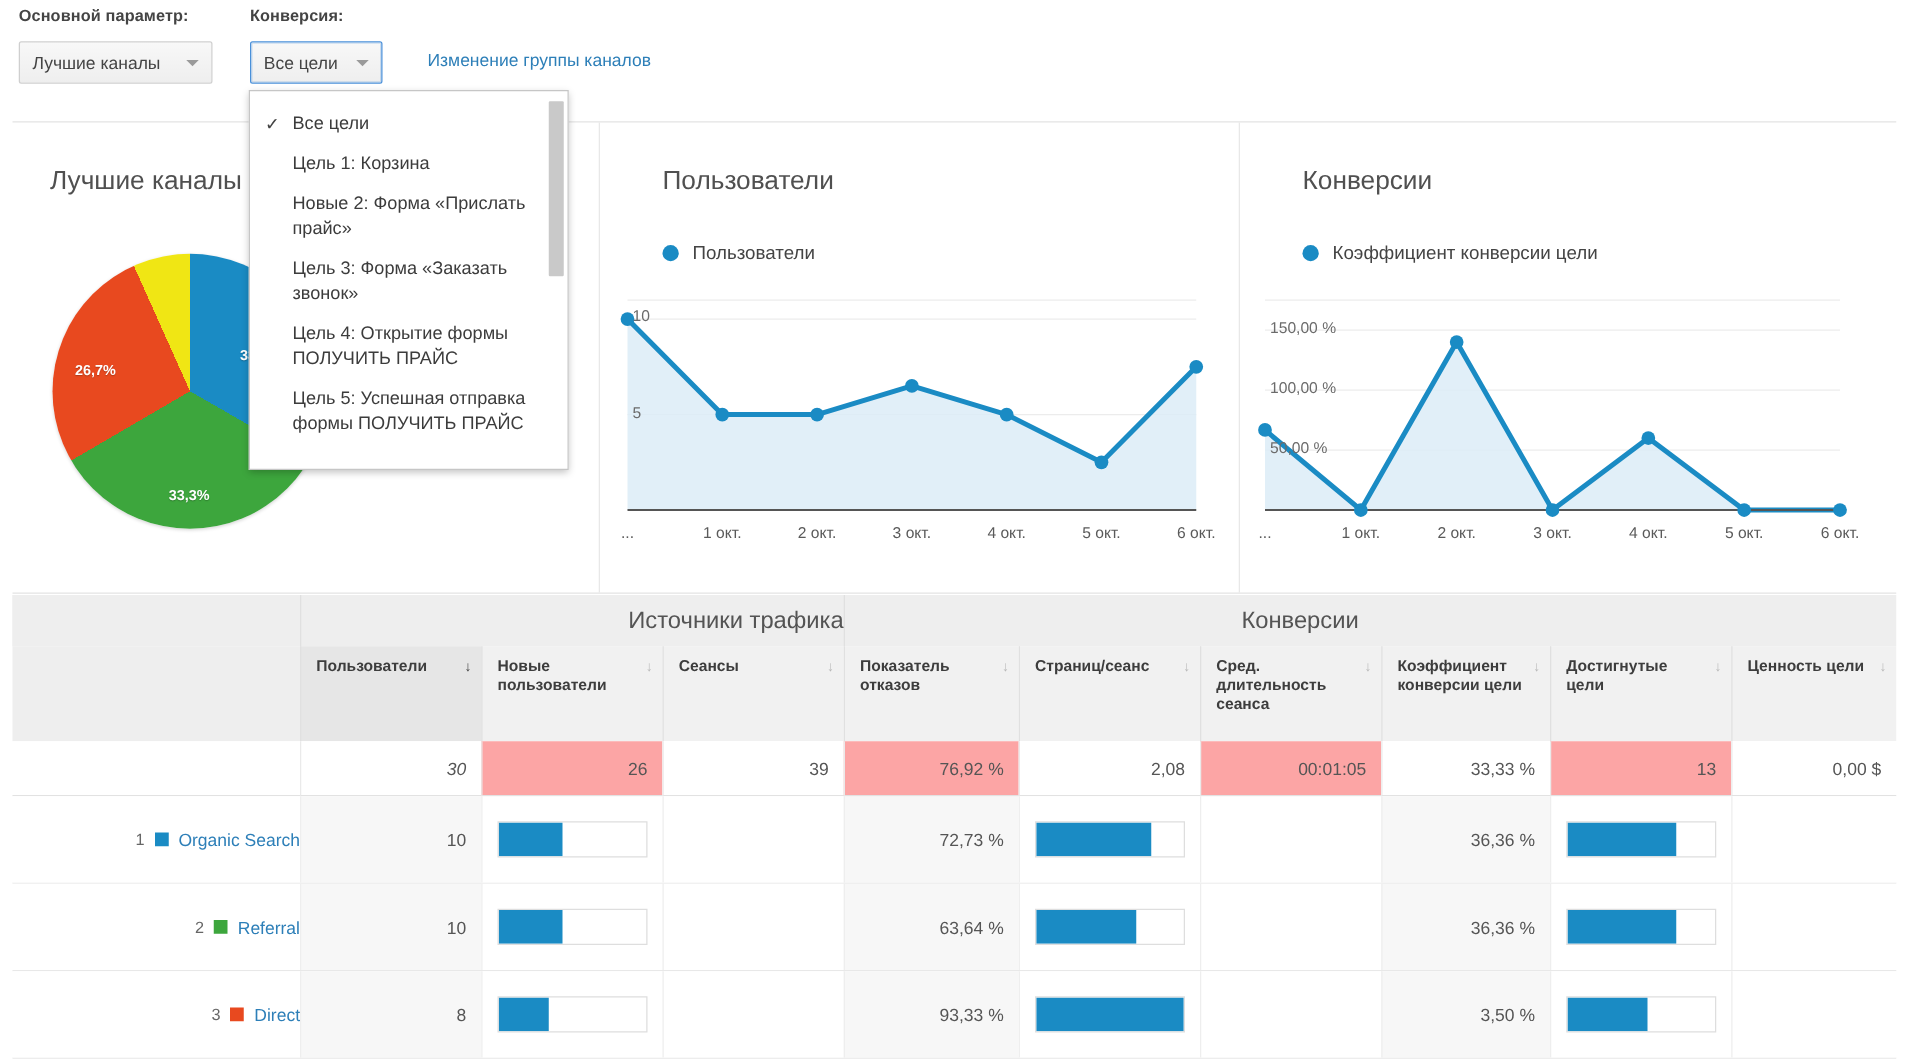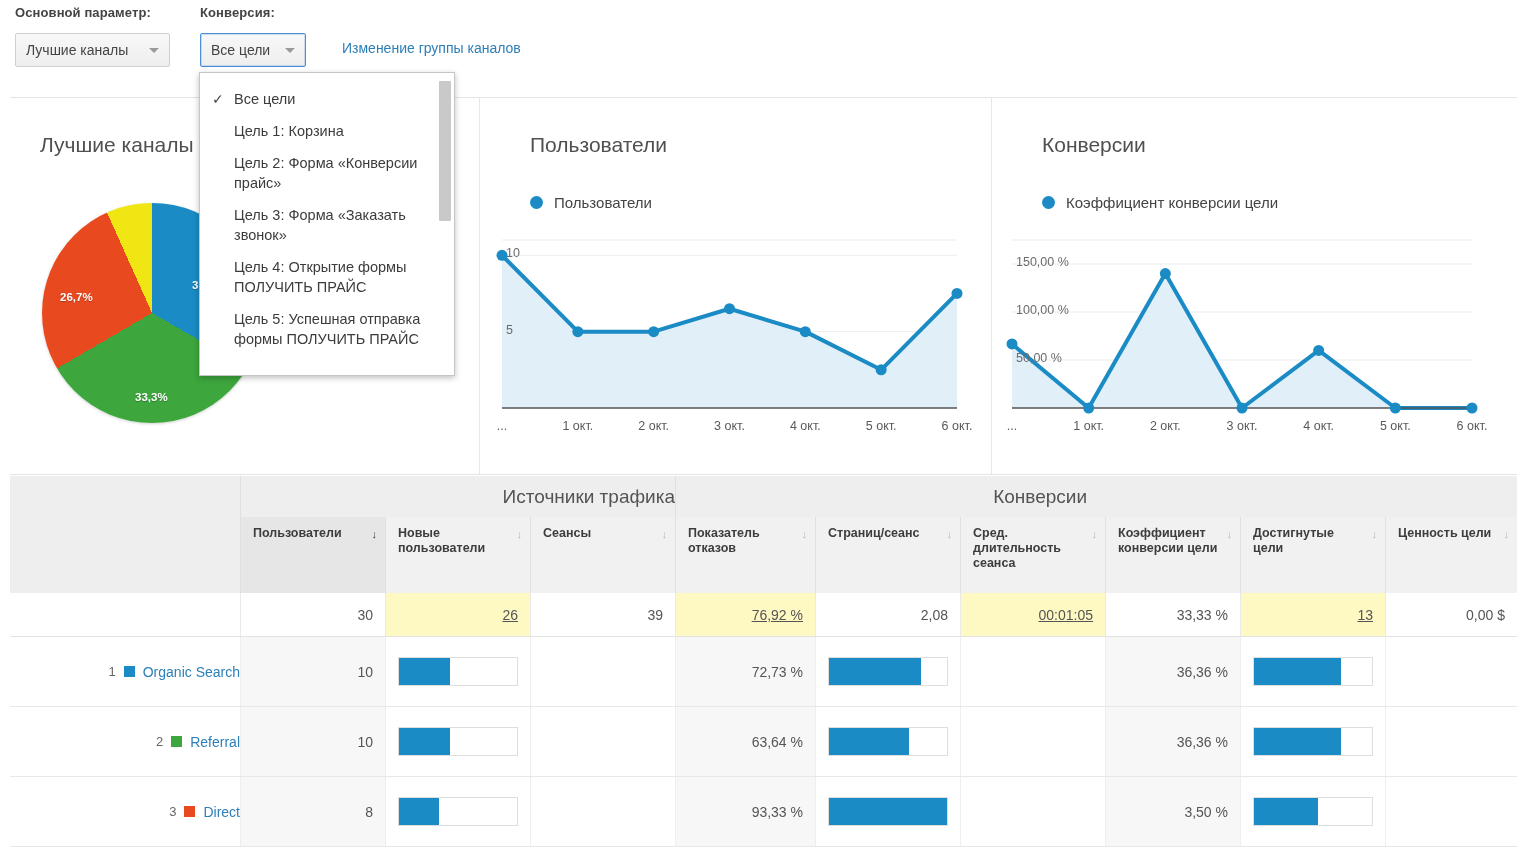--- a/index.html
+++ b/index.html
@@ -146,21 +146,21 @@
   }
   .sort-ar.active { color: #3d3d3d; }
 
   .tot-row { height: 44px; }
   .tot-row .tcell {
     display: flex; align-items: center; justify-content: flex-end;
     padding-right: 12px; font-size: 14px; color: #555;
     border-left: 1px solid #eaeaea; border-bottom: 1px solid #e2e2e2;
     background: #fff;
   }
-  .tot-row .tcell.shade { background: #fef9c3; text-decoration: underline; }
+  .tot-row .tcell.shade { background: #fca5a5; }
   .tot-row .tcell.blank { border-left: none; background: #fff; }
 
   .data-row { height: 70px; border-bottom: 1px solid #e8e8e8; }
   .data-row .tcell {
     display: flex; align-items: center; border-left: 1px solid #eeeeee;
     background: #fff; height: 100%;
   }
   .data-row .tcell.shade { background: #f7f7f7; }
   .data-row .tcell.blank { border-left: none; }
   .data-row .tcell.num { justify-content: flex-end; padding-right: 12px;
@@ -197,21 +197,21 @@
       <span class="caret"></span>
     </div>
 
     <div class="link-change">Изменение группы каналов</div>
   </div>
 
   <div class="dropdown">
     <div class="dd-list" id="dd-list">
         <div class="dd-item"><span class="check">✓</span><span>Все цели</span></div>
         <div class="dd-item"><span>Цель 1: Корзина</span></div>
-        <div class="dd-item"><span>Цель 2: Форма «Конверсии прайс»</span></div>
+        <div class="dd-item"><span>Новые 2: Форма «Прислать прайс»</span></div>
         <div class="dd-item"><span>Цель 3: Форма «Заказать звонок»</span></div>
         <div class="dd-item"><span>Цель 4: Открытие формы ПОЛУЧИТЬ ПРАЙС</span></div>
         <div class="dd-item"><span>Цель 5: Успешная отправка формы ПОЛУЧИТЬ ПРАЙС</span></div>
       </div>
     <div class="dd-scroll"></div>
     <div class="dd-thumb"></div>
   </div>
 
   <div class="cards">
 
@@ -313,21 +313,21 @@
         <div class="tcell hdr-cell" style="width: 145px;"><span>Сеансы</span><span class="sort-ar">↓</span></div>
         <div class="tcell hdr-cell" style="width: 140px;"><span>Показатель отказов</span><span class="sort-ar">↓</span></div>
         <div class="tcell hdr-cell" style="width: 145px;"><span>Страниц/сеанс</span><span class="sort-ar">↓</span></div>
         <div class="tcell hdr-cell" style="width: 145px;"><span>Сред. длительность сеанса</span><span class="sort-ar">↓</span></div>
         <div class="tcell hdr-cell" style="width: 135px;"><span>Коэффициент конверсии цели</span><span class="sort-ar">↓</span></div>
         <div class="tcell hdr-cell" style="width: 145px;"><span>Достигнутые цели</span><span class="sort-ar">↓</span></div>
         <div class="tcell hdr-cell" style="width: 132px;"><span>Ценность цели</span><span class="sort-ar">↓</span></div>
       </div>
     <div class="trow tot-row" id="tot-row">
         <div class="tcell blank" style="width: 230px;"></div>
-        <div class="tcell" style="width: 145px;">
+        <div class="tcell" style="width: 145px; font-style: italic;">
           <span>30</span>
         </div>
         <div class="tcell shade" style="width: 145px;">
           <span>26</span>
         </div>
         <div class="tcell" style="width: 145px;">
           <span>39</span>
         </div>
         <div class="tcell shade" style="width: 140px;">
           <span>76,92 %</span>

